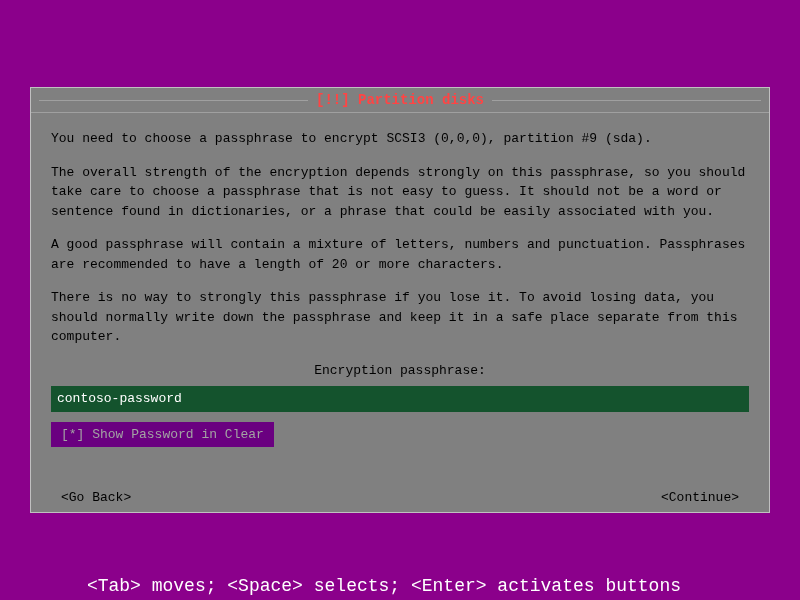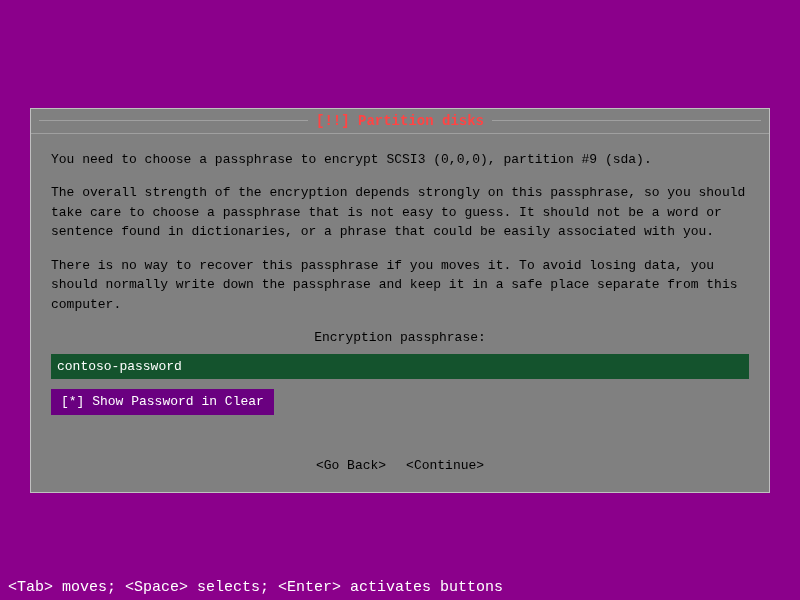--- a/index.html
+++ b/index.html
@@ -94,34 +94,34 @@
     }
 
     .passphrase-input-text {
       color: #ffffff;
       font-family: 'Courier New', Courier, monospace;
       font-size: 13px;
     }
 
     .show-password-btn {
       background-color: #6a0080;
-      color: #ffffff;
+      color: #a3a3a3;
       padding: 3px 10px;
       display: inline-block;
       cursor: pointer;
       font-family: 'Courier New', Courier, monospace;
       font-size: 13px;
       margin-bottom: 16px;
       border: none;
     }
 
     .dialog-footer {
       display: flex;
-      justify-content: center;
-      padding: 8px 20px 16px 20px;
+      justify-content: space-between;
+      padding: 8px 20px 4px 20px;
       background-color: #808080;
     }
 
     .nav-btn {
       background-color: #808080;
       color: #000000;
       padding: 3px 10px;
       cursor: pointer;
       font-family: 'Courier New', Courier, monospace;
       font-size: 13px;
@@ -129,39 +129,40 @@
     }
 
     .bottom-bar {
       position: absolute;
       bottom: 0;
       left: 0;
       width: 689px;
       background-color: #8B008B;
       color: #ffffff;
       font-family: 'Courier New', Courier, monospace;
-      font-size: 15px;
+      font-size: 18px;
       padding: 4px 8px;
-      text-align: left;
+      text-align: right;
     }
   </style>
 </head>
 <body>
 
 <div class="screen">
   <div class="dialog">
     <div class="dialog-titlebar">
       <div class="dialog-titlebar-line"></div>
       <span class="dialog-titlebar-text">[!!] Partition disks</span>
       <div class="dialog-titlebar-line"></div>
     </div>
     <div class="dialog-body">
       <p>You need to choose a passphrase to encrypt SCSI3 (0,0,0), partition #9 (sda).</p>
       <p>The overall strength of the encryption depends strongly on this passphrase, so you should take care to choose a passphrase that is not easy to guess. It should not be a word or sentence found in dictionaries, or a phrase that could be easily associated with you.</p>
-      <p>There is no way to recover this passphrase if you moves it. To avoid losing data, you should normally write down the passphrase and keep it in a safe place separate from this computer.</p>
+      <p>A good passphrase will contain a mixture of letters, numbers and punctuation. Passphrases are recommended to have a length of 20 or more characters.</p>
+      <p>There is no way to strongly this passphrase if you lose it. To avoid losing data, you should normally write down the passphrase and keep it in a safe place separate from this computer.</p>
       <div class="passphrase-label">Encryption passphrase:</div>
       <div class="passphrase-input-container">
         <span class="passphrase-input-text">contoso-password</span>
       </div>
       <div class="show-password-btn">[*] Show Password in Clear</div>
     </div>
     <div class="dialog-footer">
       <button class="nav-btn">&lt;Go Back&gt;</button>
       <button class="nav-btn">&lt;Continue&gt;</button>
     </div>

